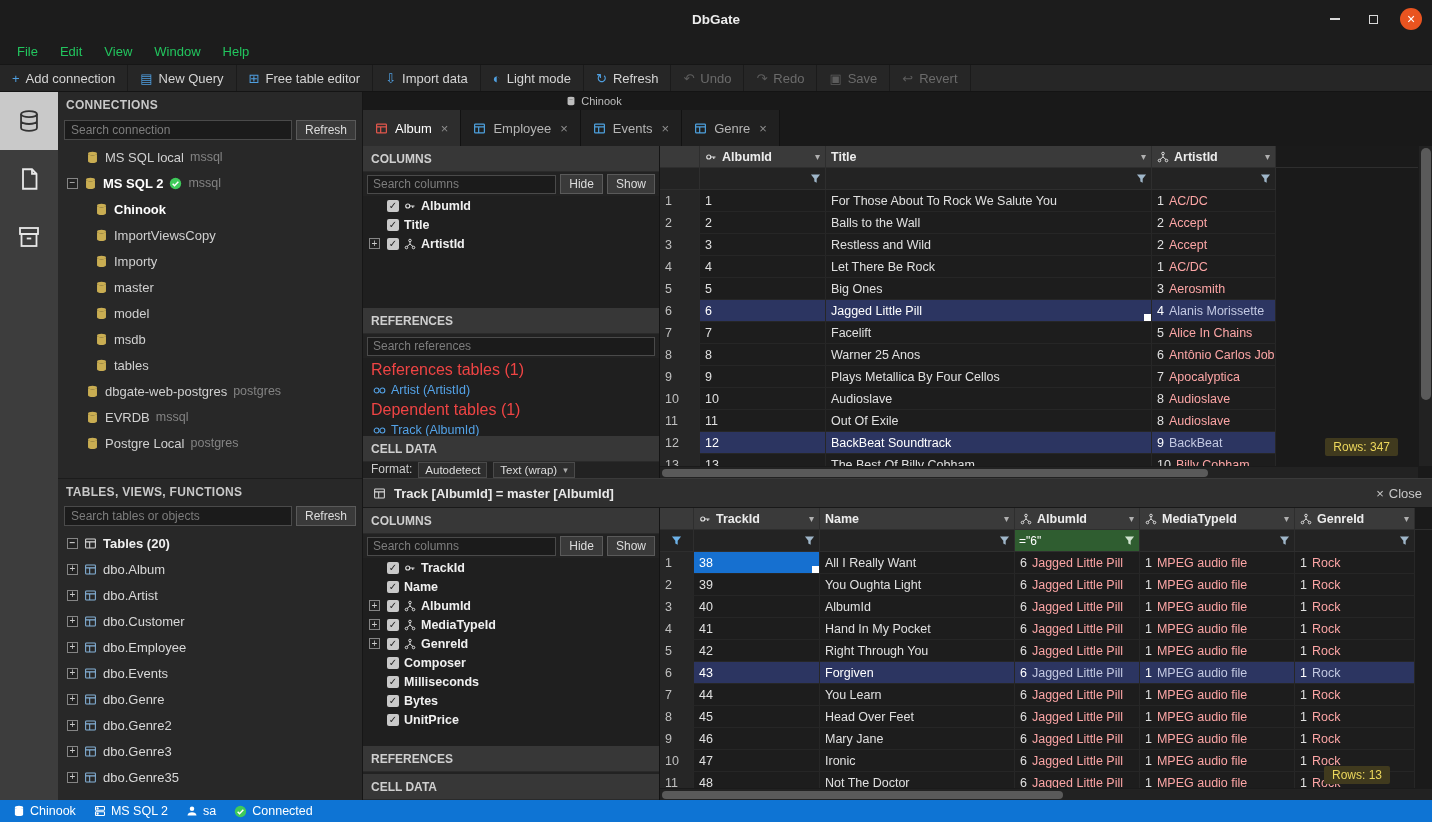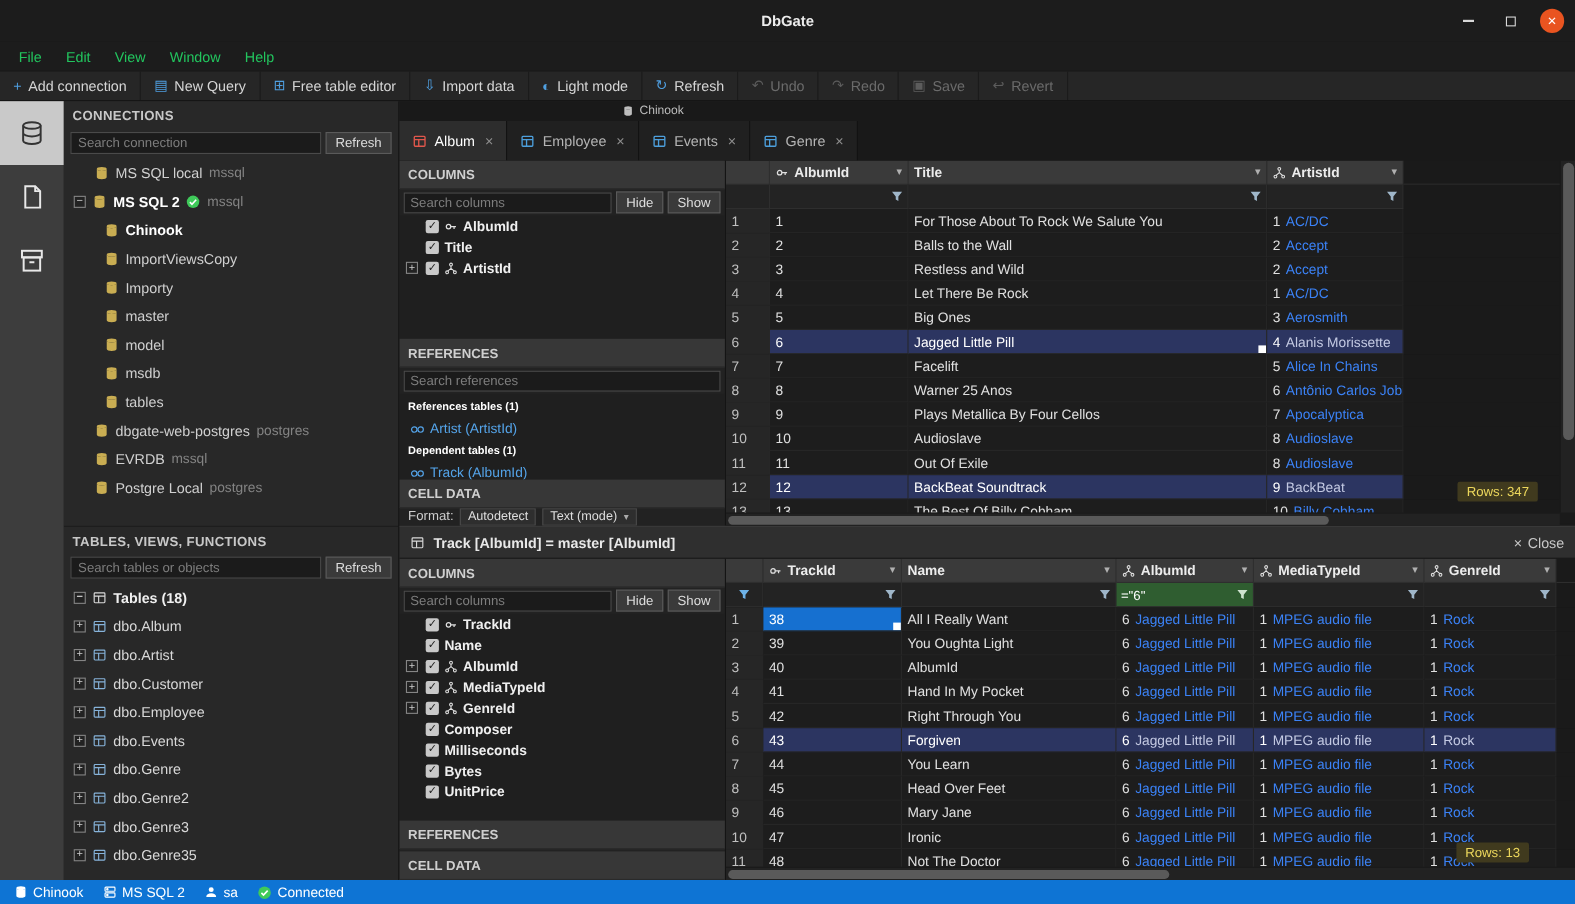--- a/index.html
+++ b/index.html
@@ -89,21 +89,21 @@
 .col-list.bottom{height:188px}
 .col-item{height:19px;display:flex;align-items:center;gap:5px;padding-left:24px;position:relative}
 .col-item .expander{position:absolute;left:6px;display:none}
 .col-item[data-exp="true"] .expander{display:inline-flex}
 .col-item .key-icon,.col-item .fk-icon{display:none}
 .col-item[data-icon="pk"] .key-icon{display:inline-flex}
 .col-item[data-icon="fk"] .fk-icon{display:inline-flex}
 .checkbox{width:12px;height:12px;background:#c9c9c9;border-radius:2px;display:inline-flex;align-items:center;justify-content:center;color:#222;font-size:10px;font-weight:bold;flex:none}
 .col-name{font-weight:bold;color:#f0f0f0;font-size:12.5px}
 .refs-area{background:#1f1f1f;height:78px;overflow:hidden;flex:none;padding-top:2px}
-.refs-label{height:20px;display:flex;align-items:center;padding-left:8px;font-weight:bold;color:#ffffff;font-size:10px}
+.refs-label{height:20px;display:flex;align-items:center;padding-left:8px;font-weight:normal;color:#ef4444;font-size:16px}
 .ref-link{height:20px;display:flex;align-items:center;gap:5px;padding-left:10px;color:#54a3e8;font-size:12.5px}
 .format-row{height:22px;display:flex;align-items:flex-start;gap:6px;padding:0 0 0 8px;font-size:12px;color:#ccc;overflow:hidden;flex:none}
 .mini-select{background:#2e2e2e;border:1px solid #4a4a4a;padding:1px 6px;font-size:11.5px;color:#ddd;display:inline-flex;gap:6px;align-items:center;white-space:nowrap}
 .mini-select .chev{font-size:9px;color:#aaa}
 
 
 .grid-area{flex:1;position:relative;background:#1a1a1a;overflow:hidden}
 .grow-head,.gfilter{display:flex}
 .gc{height:22px;border-right:1px solid #2e2e2e;border-bottom:1px solid #2e2e2e;display:flex;align-items:center;overflow:hidden;white-space:nowrap;flex:none}
 .gh{background:#3a3a3a;font-weight:bold;color:#ececec;font-size:12.5px;gap:5px;padding:0 5px}
@@ -111,21 +111,21 @@
 .chev{margin-left:auto;color:#b0b0b0;font-size:10px}
 .gf{height:22px;background:#232323;border-right:1px solid #2e2e2e;border-bottom:1px solid #2e2e2e;display:flex;align-items:center;justify-content:flex-end;padding:0 4px;flex:none;overflow:hidden}
 .gf.center{justify-content:center}
 .gf.green{background:#2f5d30;justify-content:flex-start;color:#fff;font-size:12px;gap:4px}
 .gf.green .funnel{margin-left:auto}
 .funnel{display:inline-flex;flex:none}
 .grows{overflow:hidden}
 .grow{display:flex;height:22px}
 .gd{background:#1d1d1d;border-right:1px solid #272727;border-bottom:1px solid #262626;display:flex;align-items:center;padding:0 5px;font-size:12.5px;color:#e0e0e0;gap:5px;overflow:hidden;white-space:nowrap;flex:none;position:relative;height:22px}
 .gd.rowhead{background:#262626;color:#c0c0c0}
-.fk-hint{color:#3b82f6}
+.fk-hint{color:#fca5a5}
 .grow[data-state="selected"] .gd:not(.rowhead):not(.rowfill){background:#2c3561;color:#fff}
 .grow[data-state="selected"] .fk-hint{color:#c3c9e2}
 .grow[data-focus="title"] .cell-title{background:#1670d0;color:#fff}
 .grow[data-focus="title"] .cell-title::after{content:"";position:absolute;right:0;bottom:0;width:7px;height:7px;background:#fff}
 .grow[data-focus="trackid"] .cell-trackid{background:#1670d0;color:#fff}
 .grow[data-focus="trackid"] .cell-trackid::after{content:"";position:absolute;right:0;bottom:0;width:7px;height:7px;background:#fff}
 .agfill{flex:1;background:#1a1a1a;border:none}
 .ghfill{border-bottom:1px solid #2e2e2e}
 .rowfill{background:#1a1a1a;border:none}
 
@@ -414,21 +414,21 @@
         <button class="mini-btn">Refresh</button>
       </div>
       <div class="table-group-row">
         <span class="expander exp-minus"></span>
         <span class="table-icon-white">
           <svg width="13" height="13" viewBox="0 0 16 16" fill="none" stroke="currentColor" stroke-width="1.3">
               <rect x="2" y="2.5" width="12" height="11" rx="1"></rect>
               <path d="M2 6h12M7 6v7.5"></path>
             </svg>
         </span>
-        <span>Tables (18)</span>
+        <span>Tables (20)</span>
       </div>
       <div class="tables-list">
 
       <div class="table-item">
             <span class="expander exp-plus"></span>
             <span class="table-icon">
               <svg width="13" height="13" viewBox="0 0 16 16" fill="none" stroke="currentColor" stroke-width="1.3">
                 <rect x="2" y="2.5" width="12" height="11" rx="1"></rect>
                 <path d="M2 6h12M7 6v7.5"></path>
               </svg>
@@ -642,21 +642,21 @@
               <span>Track (AlbumId)</span>
             </div>
           </div>
           <div class="panel-header">CELL DATA</div>
           <div class="format-row">
             <span>Format:</span>
             <span class="mini-select">
                 <span>Autodetect</span>
               </span>
             <span class="mini-select">
-                <span>Text (mode)</span>
+                <span>Text (wrap)</span>
                 <span class="chev">▾</span>
               </span>
           </div>
         </div>
 
         <div class="grid-area">
           <div class="grow-head">
             <div class="gc gh ag0"></div>
             <div class="gc gh ag1">
               <span class="hicon">

